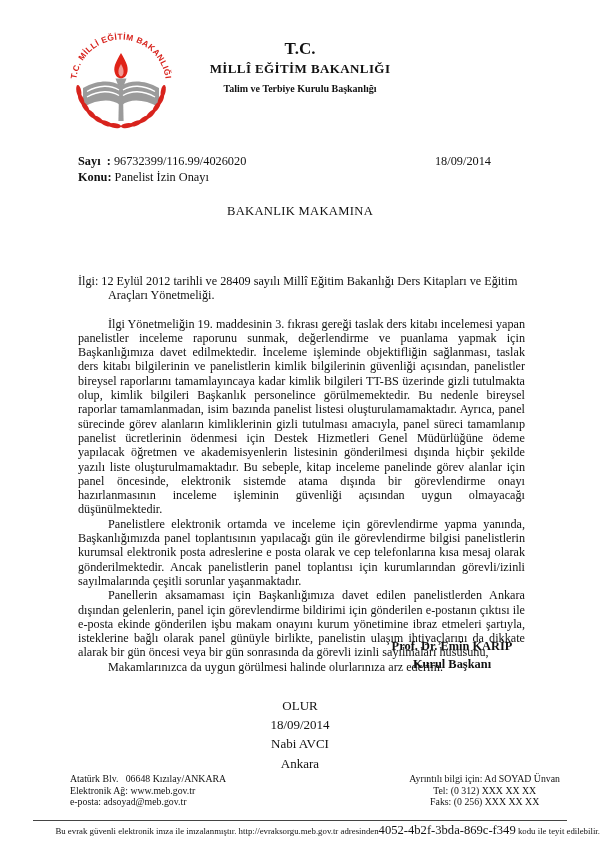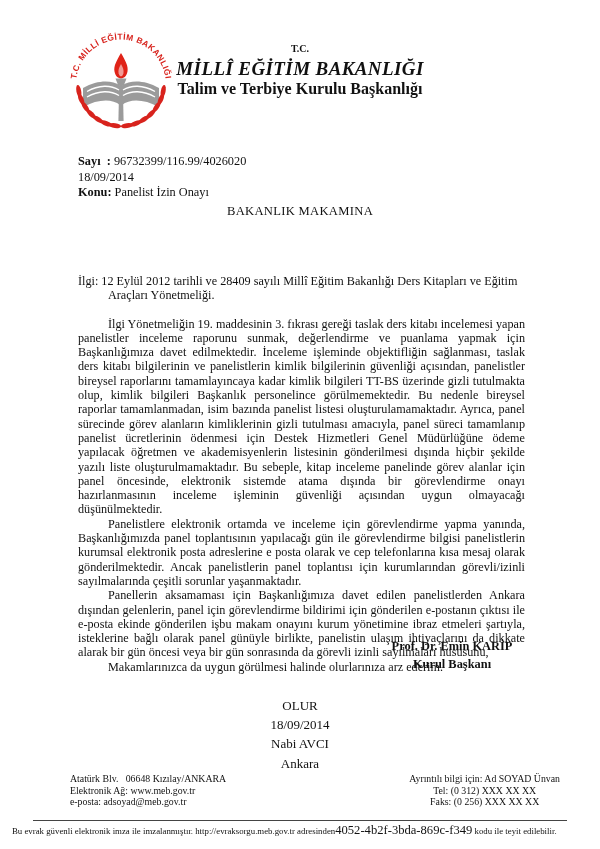--- a/index.html
+++ b/index.html
@@ -8,26 +8,26 @@
     background:#ffffff; color:#111;
     font-family:"Liberation Serif", serif;
     overflow:hidden;
   }
   .pre { white-space:pre; }
   .b { font-weight:bold; }
 
   .logo { position:absolute; left:68px; top:28px; width:106px; height:108px; }
 
   .letterhead { position:absolute; left:0; right:0; top:40px; text-align:center; }
-  .lh1 { font-size:10px; font-weight:bold; line-height:18px; }
-  .lh2 { font-size:19px; font-weight:bold; line-height:21px; letter-spacing:0.4px;font-style:italic; }
-  .lh3 { font-size:16px; font-weight:bold; line-height:20px; }
+  .lh1 { font-size:17px; font-weight:bold; line-height:18px; }
+  .lh2 { font-size:13px; font-weight:bold; line-height:21px; letter-spacing:0.4px; }
+  .lh3 { font-size:10px; font-weight:bold; line-height:20px; }
 
   .meta { position:absolute; left:78px; right:75px; top:154px; font-size:12.3px; line-height:15.6px; }
-  .meta-row { display:flex; justify-content:space-between;flex-direction:column; }
+  .meta-row { display:flex; justify-content:space-between; }
   .date-top { margin-right:34px; }
 
   .recipient { position:absolute; left:0; right:0; top:204px; text-align:center;
                font-size:12.6px; letter-spacing:0.3px; }
 
   .content { position:absolute; left:78px; width:447px; top:236px;
              font-size:12.2px; line-height:14.3px;margin-top:38px; }
   .ilgi { padding-left:30px; text-indent:-30px; margin:0 0 14px 0; }
   .content p { margin:0; text-indent:30px; }
   .just { text-align:justify; }
@@ -38,21 +38,21 @@
   .approval { position:absolute; left:0; right:0; top:696px; text-align:center;
               font-size:13px; line-height:19.2px; }
 
   .footer { position:absolute; left:70px; right:40px; top:773px;
             display:flex; justify-content:space-between;
             font-size:9.8px; line-height:11.6px; }
   .footer-right { text-align:center; }
 
   .verify-rule { position:absolute; left:33px; right:33px; top:820px;
                  border-top:1px solid #444; }
-  .verify { position:absolute; left:12px; right:0; top:823px; text-align:left;
+  .verify { position:absolute; left:0; right:0; top:823px; text-align:right;
             font-size:8.8px;font-family:Liberation Serif, serif; }
   .verify-code { font-size:12.6px; }
 </style>
 </head>
 <body>
 
 <div class="page">
 
   <div class="logo">
     <svg viewBox="0 0 106 108" width="106" height="108">

